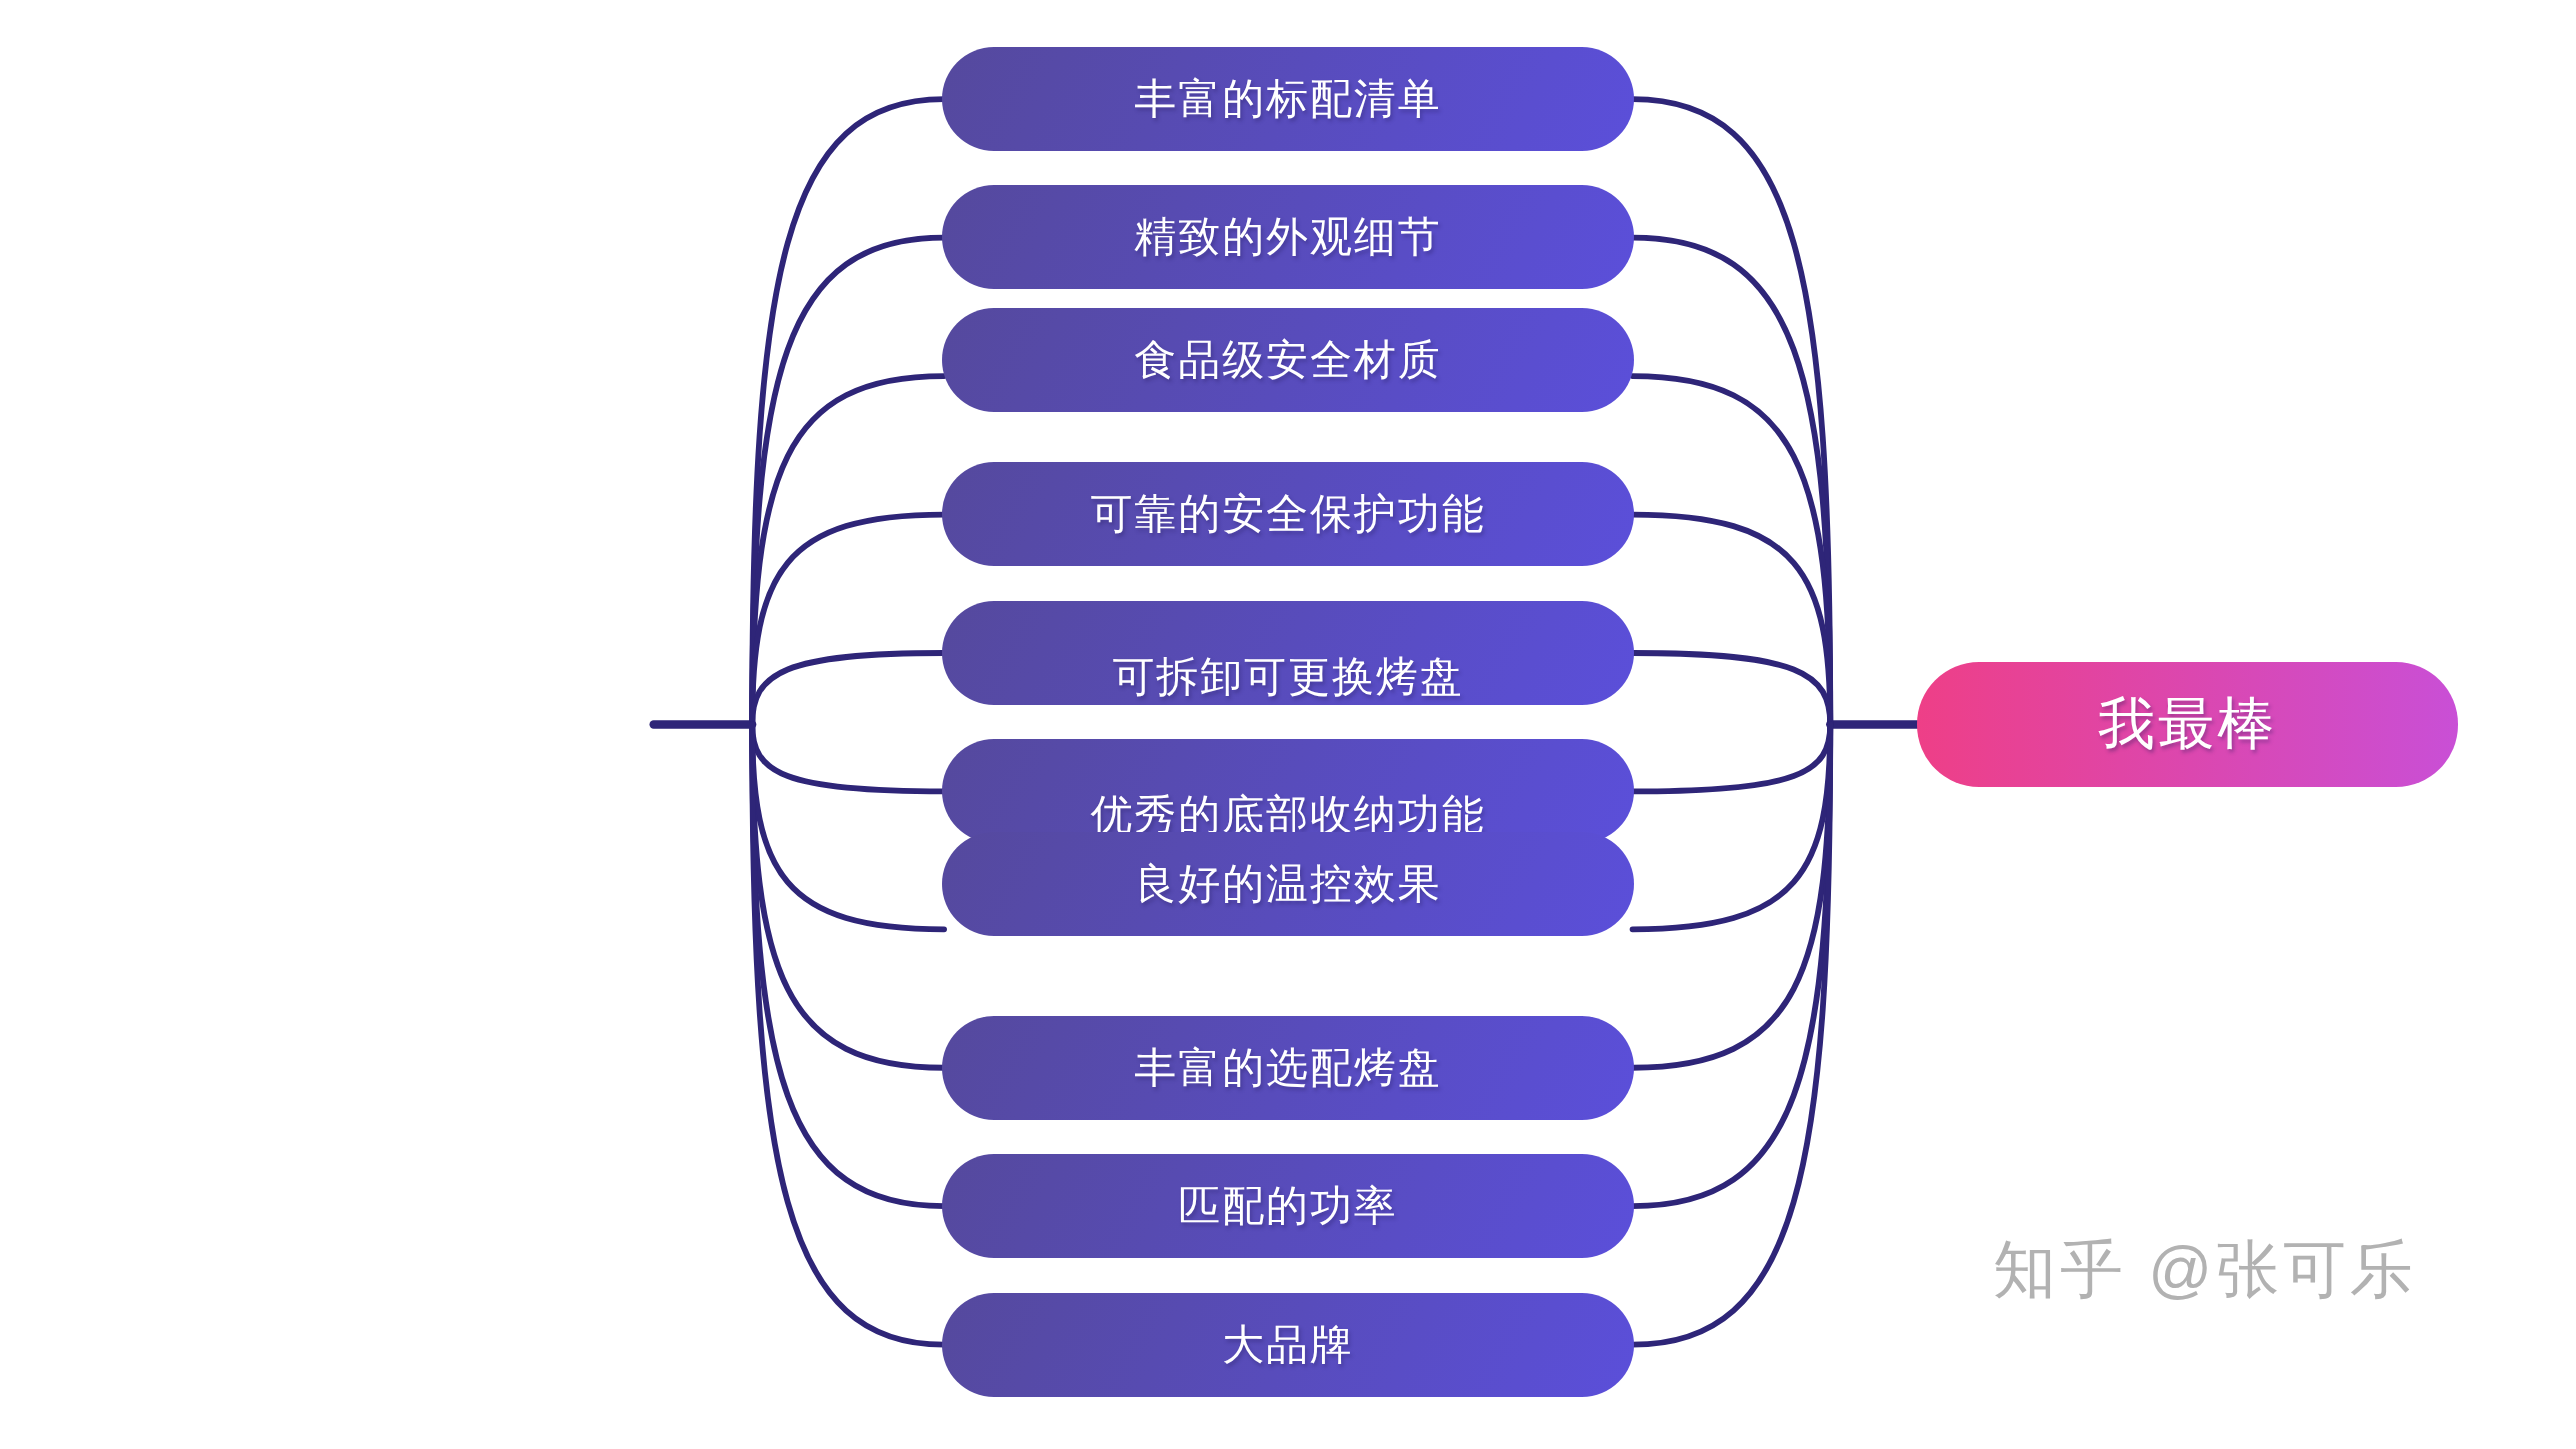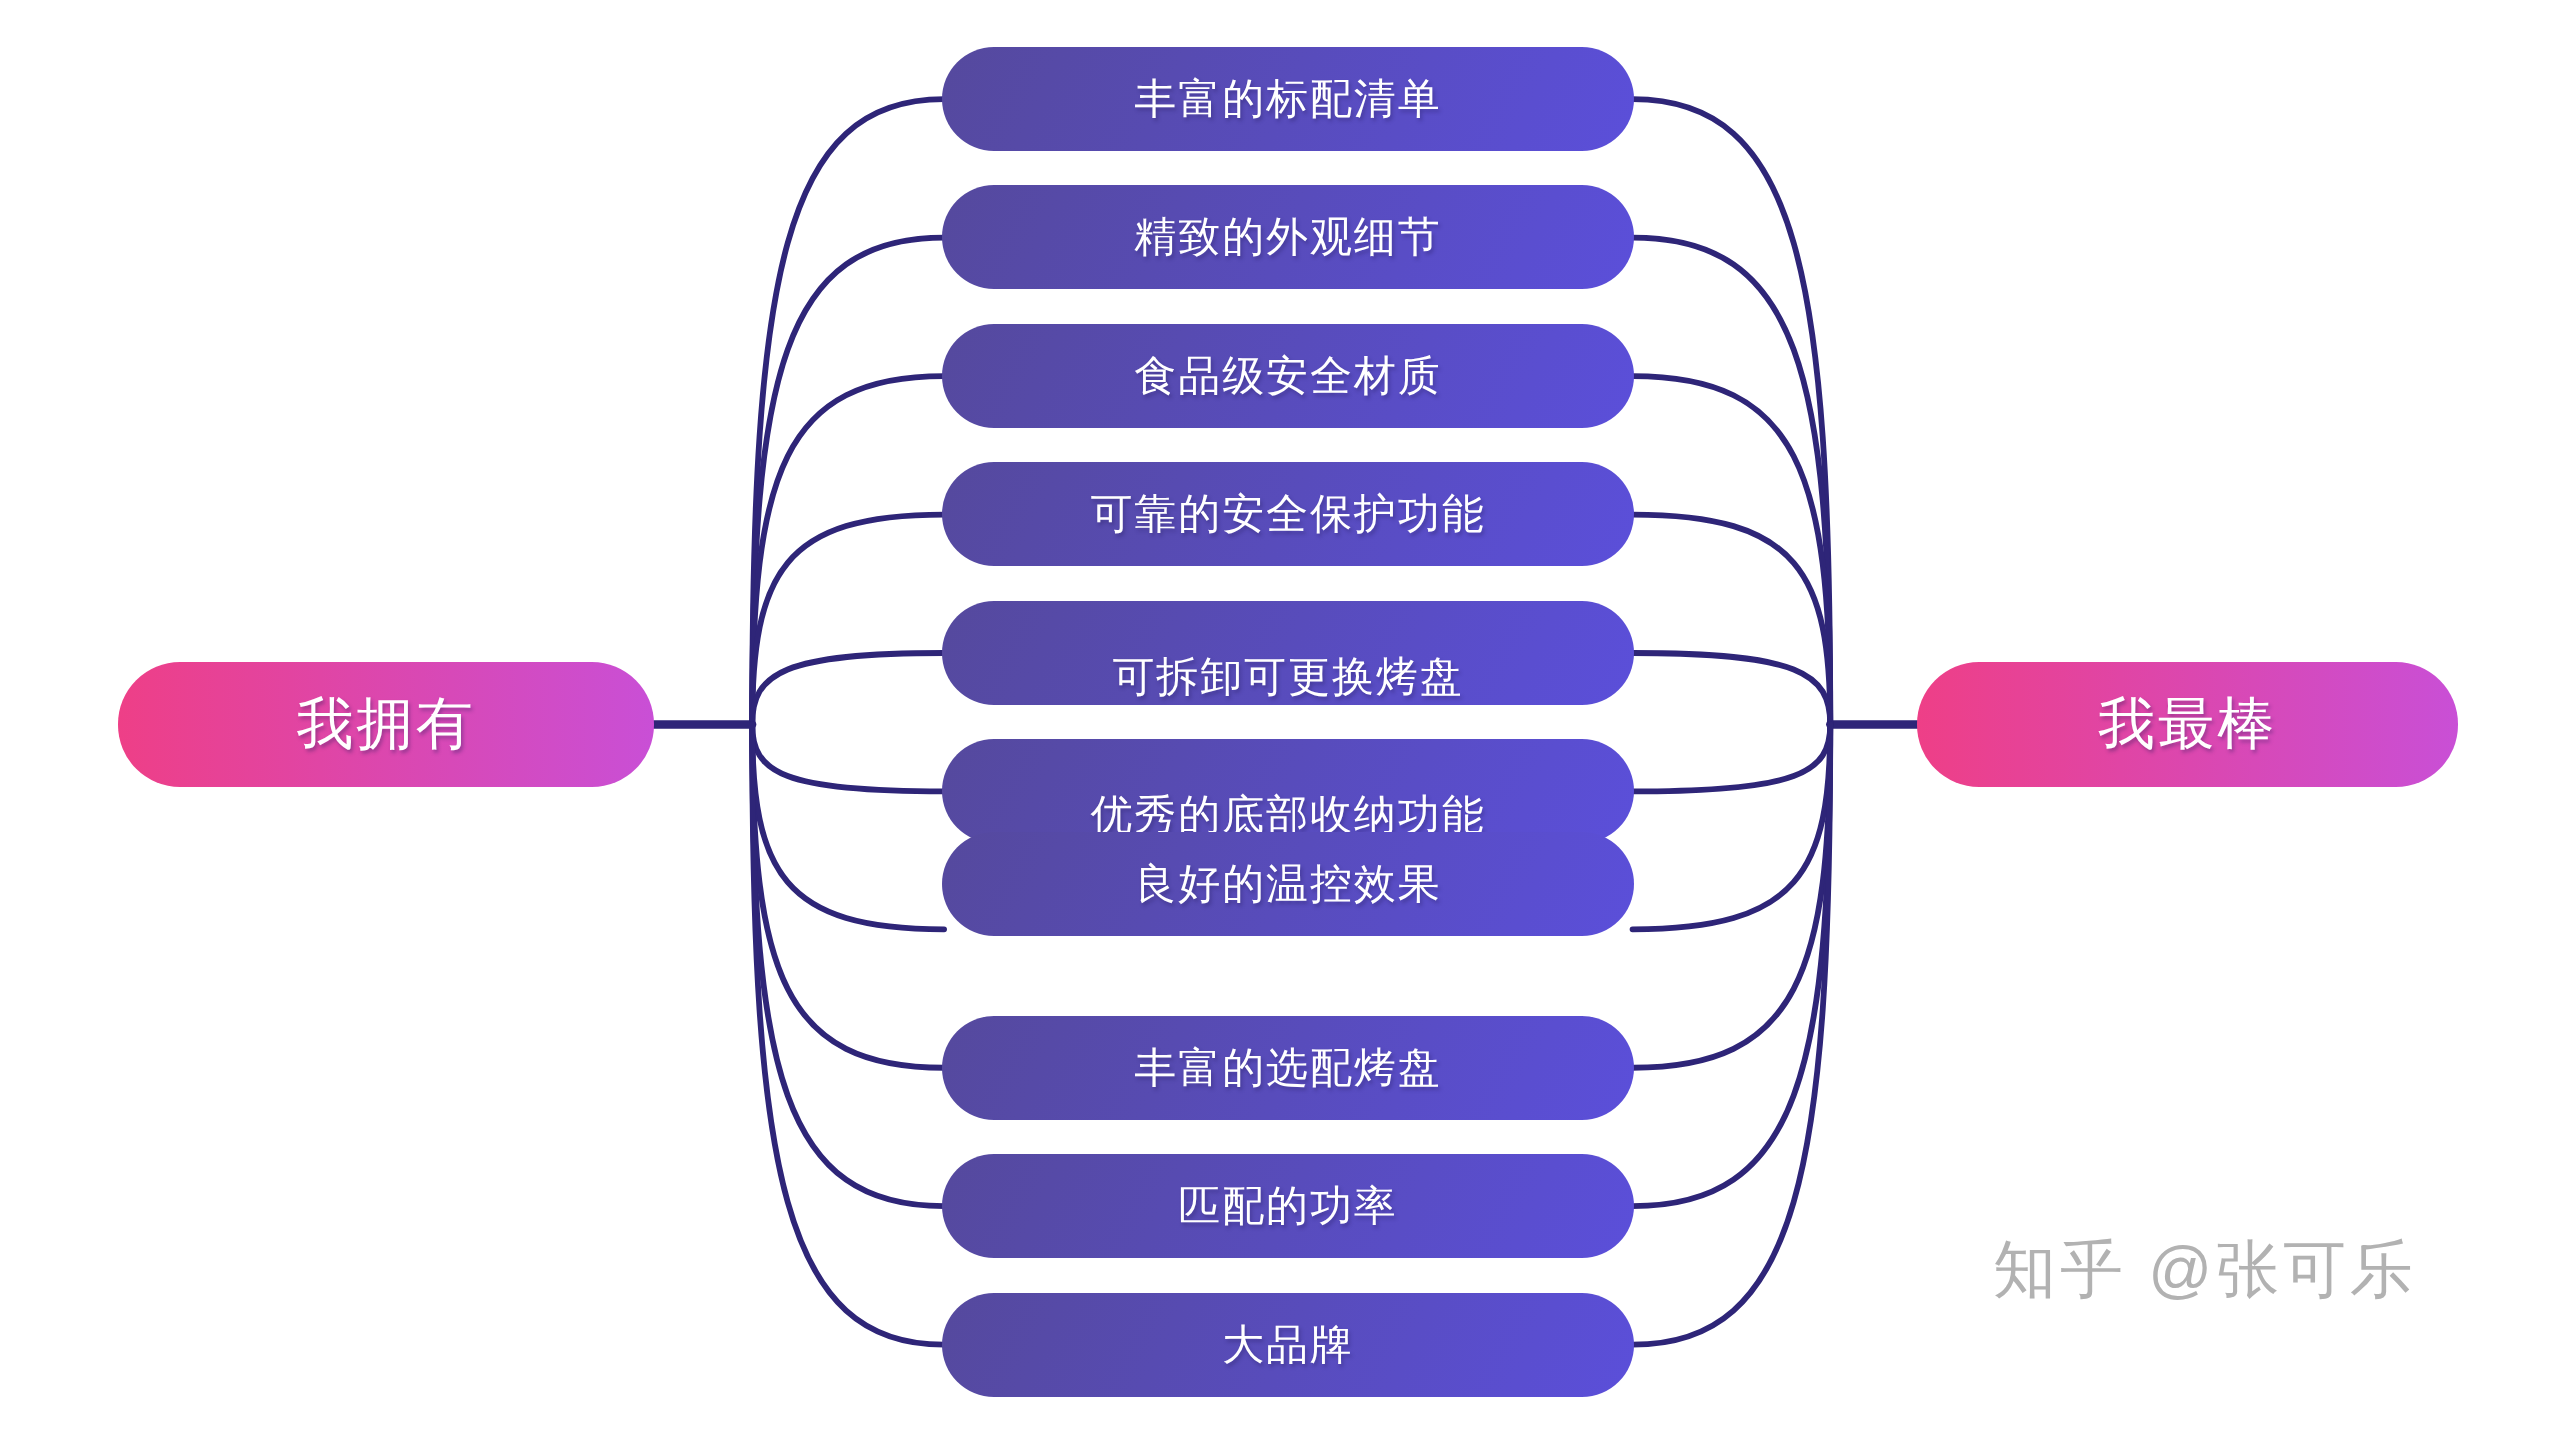--- a/index.html
+++ b/index.html
@@ -84,36 +84,33 @@
       <path d="M 1168 1125 C 1168 1353.96, 1215.68 1443, 1466 1443" fill="none" stroke="#2E2578" stroke-width="9" stroke-linecap="round"></path>
       <path d="M 2842 1125 C 2842 1353.96, 2792.88 1443, 2535 1443" fill="none" stroke="#2E2578" stroke-width="9" stroke-linecap="round"></path>
       <path d="M 1168 1125 C 1168 1508.76, 1215.68 1658, 1466 1658" fill="none" stroke="#2E2578" stroke-width="9" stroke-linecap="round"></path>
       <path d="M 2842 1125 C 2842 1508.76, 2792.88 1658, 2535 1658" fill="none" stroke="#2E2578" stroke-width="9" stroke-linecap="round"></path>
       <path d="M 1168 1125 C 1168 1663.56, 1215.68 1873, 1466 1873" fill="none" stroke="#2E2578" stroke-width="9" stroke-linecap="round"></path>
       <path d="M 2842 1125 C 2842 1663.56, 2792.88 1873, 2535 1873" fill="none" stroke="#2E2578" stroke-width="9" stroke-linecap="round"></path>
       <path d="M 1168 1125 C 1168 1818.3600000000001, 1215.68 2088, 1466 2088" fill="none" stroke="#2E2578" stroke-width="9" stroke-linecap="round"></path>
       <path d="M 2842 1125 C 2842 1818.3600000000001, 2792.88 2088, 2535 2088" fill="none" stroke="#2E2578" stroke-width="9" stroke-linecap="round"></path>
     </svg>
 
-  <div class="pill root-pill" id="left-root">
-    <span>我拥有</span>
-  </div>
 
   <div class="pill root-pill" id="right-root">
     <span>我最棒</span>
   </div>
 
   <div id="topics">
       <div class="pill topic-pill" style="top: 47px;">
         <span>丰富的标配清单</span>
       </div>
       <div class="pill topic-pill" style="top: 185px;">
         <span>精致的外观细节</span>
       </div>
-      <div class="pill topic-pill" style="top: 324px;">
+      <div class="pill topic-pill" style="top: 308px;">
         <span>食品级安全材质</span>
       </div>
       <div class="pill topic-pill" style="top: 462px;">
         <span>可靠的安全保护功能</span>
       </div>
       <div class="pill topic-pill" style="top: 601px; align-items: flex-end;">
         <span>可拆卸可更换烤盘</span>
       </div>
       <div class="pill topic-pill" style="top: 739px; align-items: flex-end;">
         <span>优秀的底部收纳功能</span>

